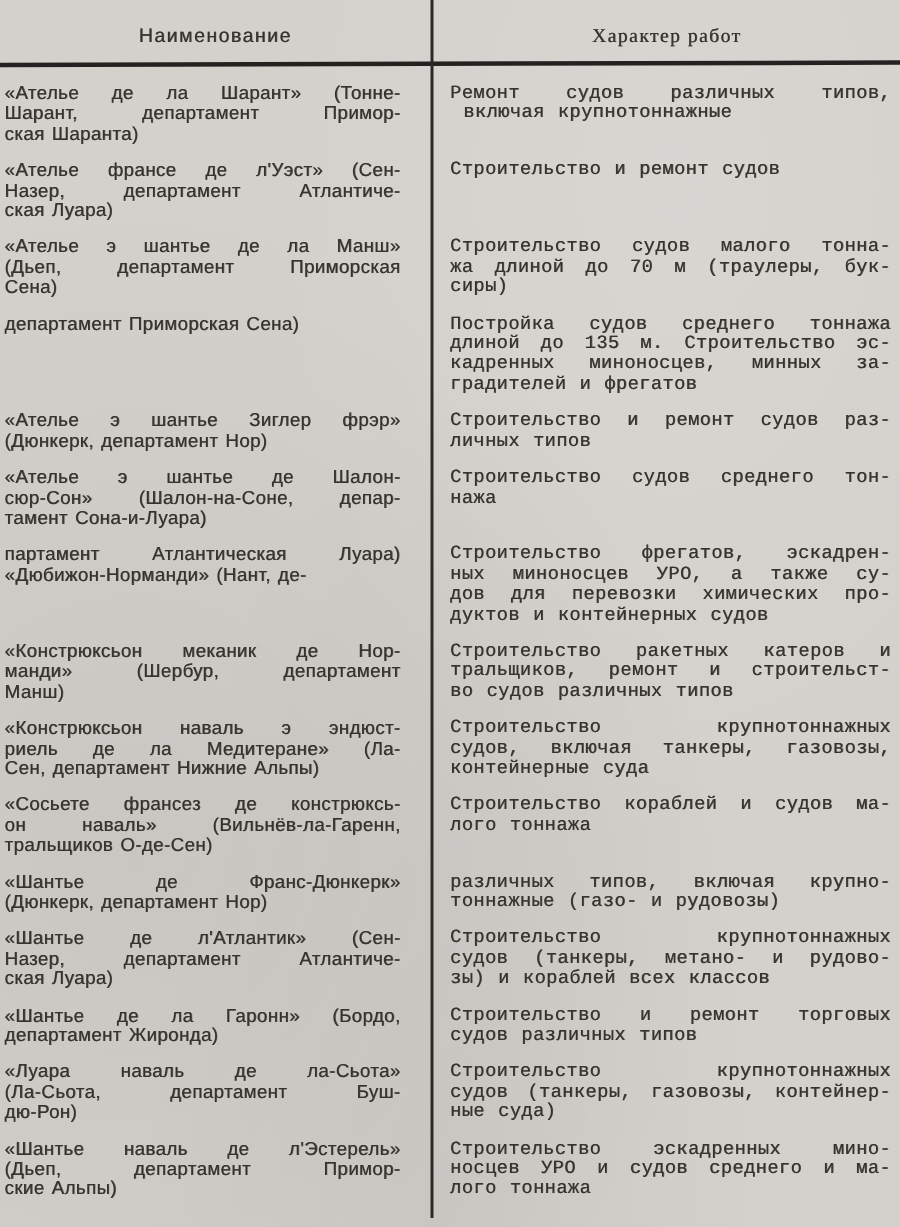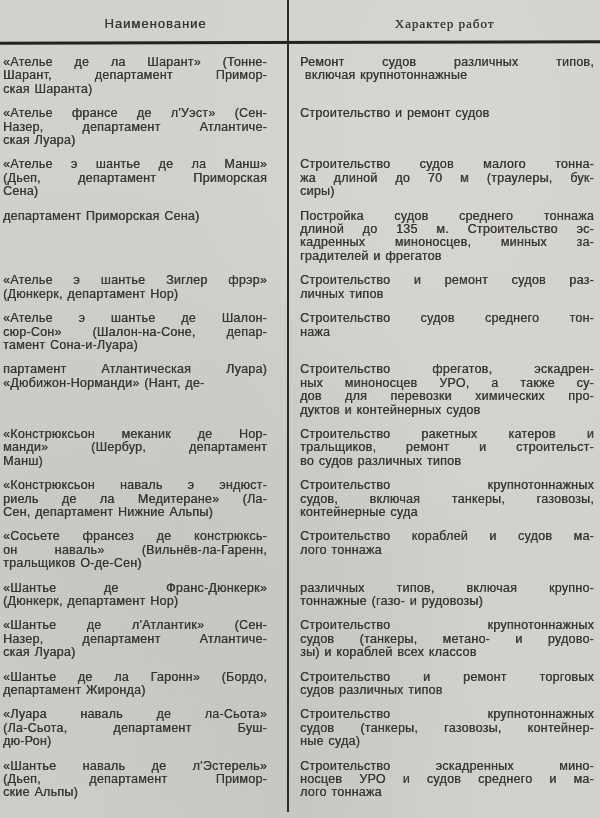--- a/index.html
+++ b/index.html
@@ -23,32 +23,32 @@
   }
   .hrule{
     position:absolute;left:0;top:41px;width:600px;height:3px;
     background:#232220;transform:rotate(-0.15deg);
   }
   .hdr{
     position:absolute;top:16px;text-align:center;
     font-size:13px;letter-spacing:1px;
     text-shadow:0.4px 0 0 rgba(53,51,46,0.75);
   }
-  .hdr-name{left:12px;width:287px;}
+  .hdr-name{left:0;width:287px;}
   .hdr-work{left:289px;width:311px;font-family:Liberation Serif, serif;}
   .tbody{
     position:absolute;top:56px;left:0;width:600px;
   }
   .row{display:flex;margin-bottom:11px;}
   .cell{
     font-size:12.5px;line-height:13.4px;letter-spacing:0.25px;
     text-shadow:0.4px 0 0 rgba(53,51,46,0.7);
   }
   .cell-name{width:287px;box-sizing:border-box;padding:0 20px 0 3px;}
-  .cell-work{flex:1;box-sizing:border-box;padding:0 6px 0 13px;}
+  .cell-work{flex:1;box-sizing:border-box;padding:0 6px 0 13px;font-family:Liberation Mono, monospace;}
   .cell .ln{
     white-space:pre-wrap;
     text-align:justify;text-align-last:justify;
     word-spacing:1px;
   }
   .cell .ln:last-child{text-align-last:left;}
 </style>
 </head>
 <body>
 

